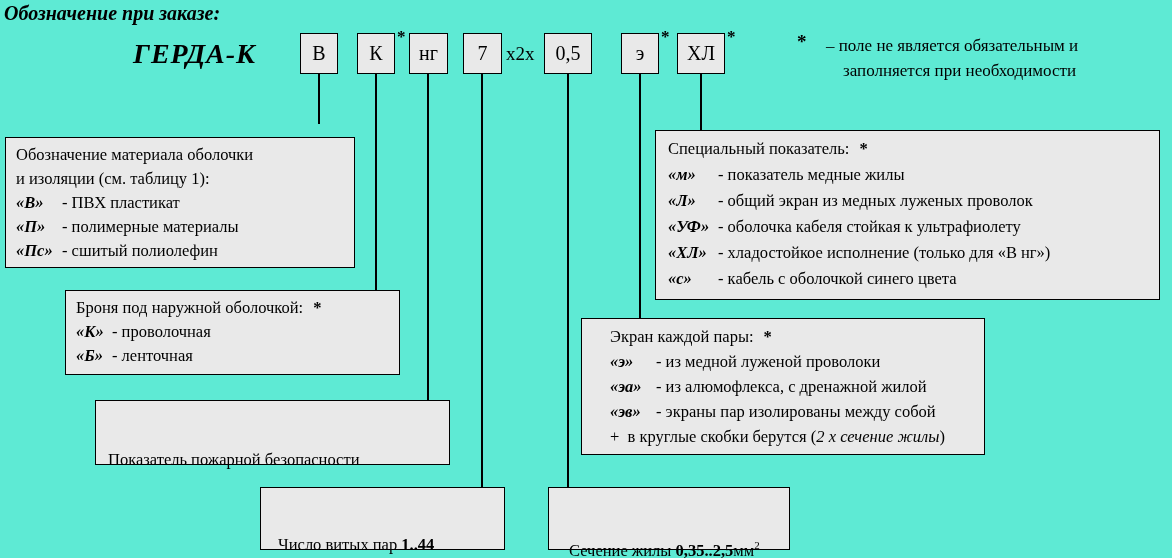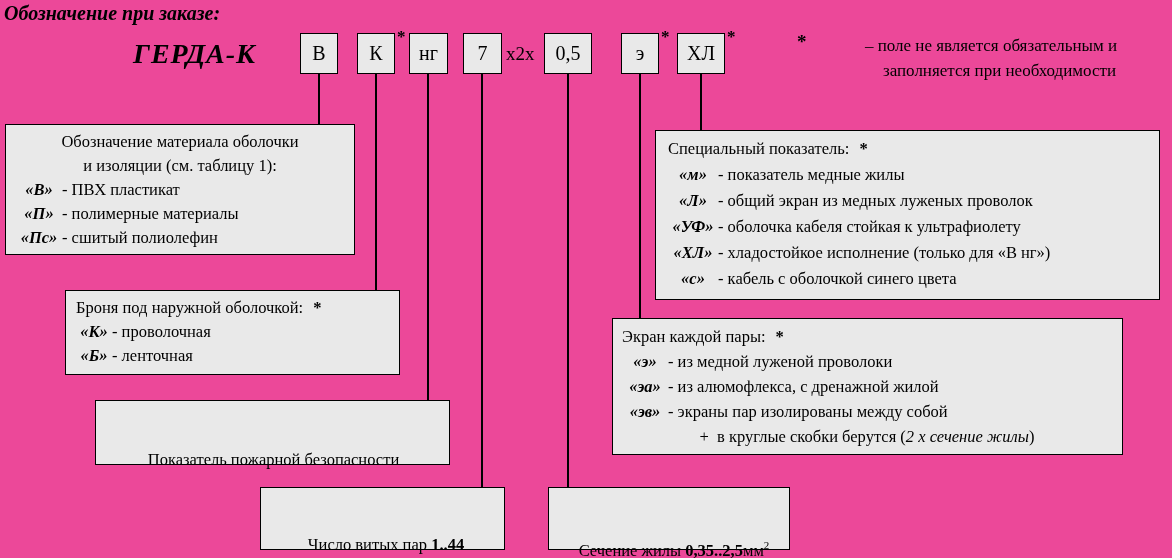--- a/index.html
+++ b/index.html
@@ -1,19 +1,19 @@
 <!DOCTYPE html>
 <html><head>
 <meta charset="utf-8">
 <style>
   * { margin:0; padding:0; box-sizing:border-box; }
   html,body { background:#ffffff; }
   .canvas {
-    position:relative; width:1172px; height:558px; background:#ec4899;
-    color:#000; font-family:"Liberation Serif", serif; overflow:hidden;text-align:center;
+    position:relative; width:1172px; height:558px; background:#5eead4;
+    color:#000; font-family:"Liberation Serif", serif; overflow:hidden;
   }
   .page-title {
     position:absolute; left:4px; top:2px;
     font-size:20px; font-weight:bold; font-style:italic; white-space:nowrap;
   }
   .brand {
     position:absolute; left:133px; top:38px;
     font-size:28px; font-weight:bold; font-style:italic; letter-spacing:1px; white-space:nowrap;
   }
   .seg-box {
@@ -86,21 +86,21 @@
   </div>
 
   <div class="vline" style="left:318px;top:74px;height:50px"></div>
   <div class="vline" style="left:375px;top:74px;height:216px"></div>
   <div class="vline" style="left:427px;top:74px;height:326px"></div>
   <div class="vline" style="left:481px;top:74px;height:413px"></div>
   <div class="vline" style="left:567px;top:74px;height:413px"></div>
   <div class="vline" style="left:639px;top:74px;height:244px"></div>
   <div class="vline" style="left:700px;top:74px;height:56px"></div>
 
-  <div class="callout co-material" style="left:5px;top:124px;width:350px;height:131px">
+  <div class="callout co-material" style="left:5px;top:137px;width:350px;height:131px">
     <div class="cline">Обозначение материала оболочки</div>
     <div class="cline">и изоляции (см. таблицу 1):</div>
     <div class="row">
       <span class="key w46">«В»</span>
       <span class="desc">- ПВХ пластикат</span>
     </div>
     <div class="row">
       <span class="key w46">«П»</span>
       <span class="desc">- полимерные материалы</span>
     </div>
@@ -136,21 +136,21 @@
     <div class="cline">(см.таблицу 2)</div>
   </div>
 
   <div class="callout co-cross" style="left:548px;top:487px;width:242px;height:63px;padding-top:6px;padding-left:20px">
     <div class="cline">
       <span>Сечение жилы </span><span class="b">0,35..2,5</span><span>мм</span><sup>2</sup>
     </div>
     <div class="cline">(см.таблицу 2)</div>
   </div>
 
-  <div class="callout co-shield" style="left:612px;top:318px;width:511px;height:137px;padding-left:9px">
+  <div class="callout co-shield" style="left:581px;top:318px;width:404px;height:137px;padding-left:28px">
     <div class="cline title-row">
       <span>Экран каждой пары:</span>
       <span class="title-star">*</span>
     </div>
     <div class="row">
       <span class="key w46">«э»</span>
       <span class="desc">- из медной луженой проволоки</span>
     </div>
     <div class="row">
       <span class="key w46">«эа»</span>

